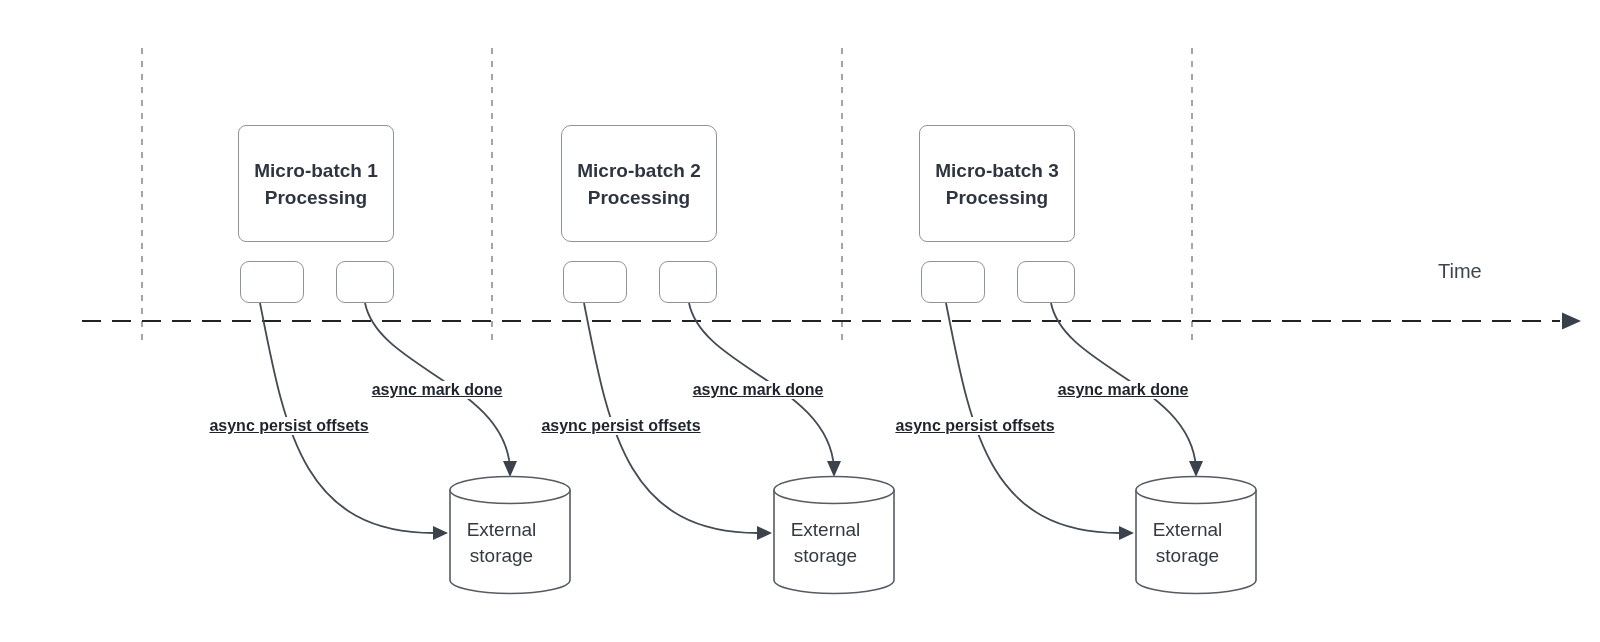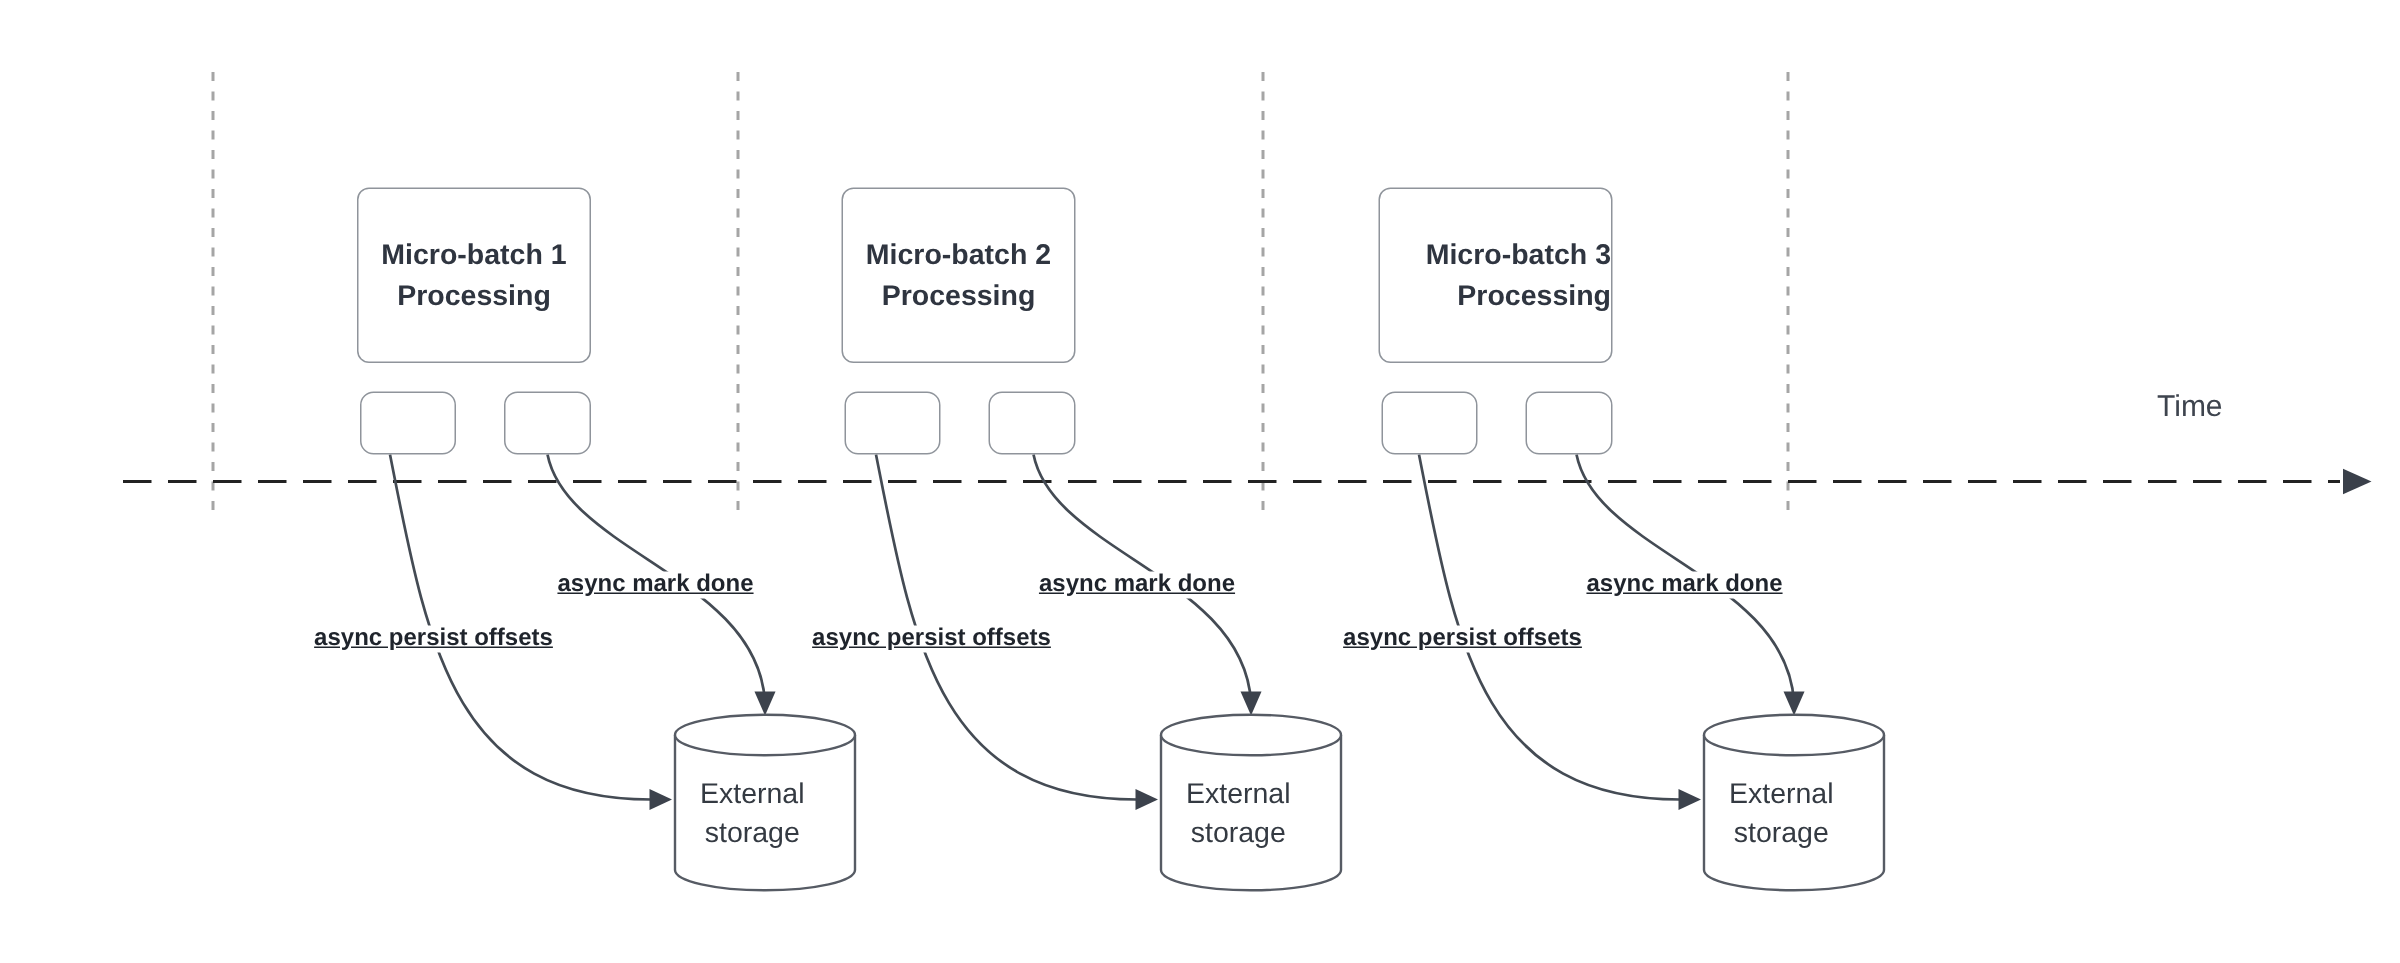--- a/index.html
+++ b/index.html
@@ -93,34 +93,34 @@
   </div>
   <div class="small-box" style="left:240px;width:64px;"></div>
   <div class="small-box" style="left:336px;width:58px;"></div>
   <div class="arrow-label" style="left:289px;top:417px;">async persist offsets</div>
   <div class="arrow-label" style="left:437px;top:381px;">async mark done</div>
   <div class="storage-text" style="left:450px;">
     <div>External</div>
     <div>storage</div>
   </div>
 
-  <div class="big-box" style="left:561px;">
+  <div class="big-box" style="left:561px;border-radius:10px;">
     <span>Micro-batch 2</span>
     <span>Processing</span>
   </div>
   <div class="small-box" style="left:563px;width:64px;"></div>
   <div class="small-box" style="left:659px;width:58px;"></div>
   <div class="arrow-label" style="left:621px;top:417px;">async persist offsets</div>
   <div class="arrow-label" style="left:758px;top:381px;">async mark done</div>
   <div class="storage-text" style="left:774px;">
     <div>External</div>
     <div>storage</div>
   </div>
 
-  <div class="big-box" style="left:919px;align-items:flex-end;">
+  <div class="big-box" style="left:919px;">
     <span>Micro-batch 3</span>
     <span>Processing</span>
   </div>
   <div class="small-box" style="left:921px;width:64px;"></div>
   <div class="small-box" style="left:1017px;width:58px;"></div>
   <div class="arrow-label" style="left:975px;top:417px;">async persist offsets</div>
   <div class="arrow-label" style="left:1123px;top:381px;">async mark done</div>
   <div class="storage-text" style="left:1136px;">
     <div>External</div>
     <div>storage</div>

